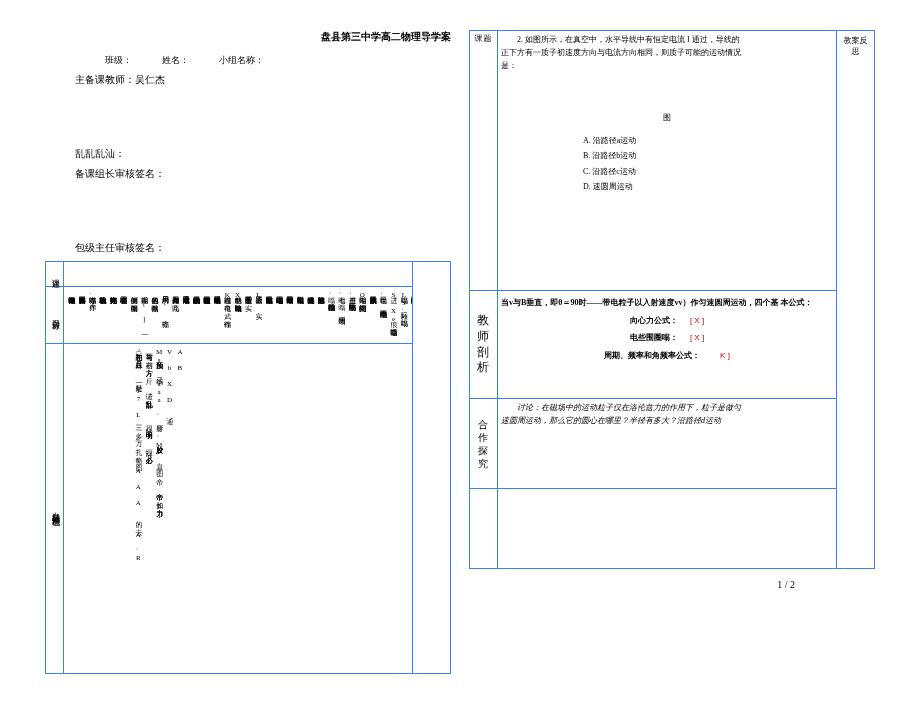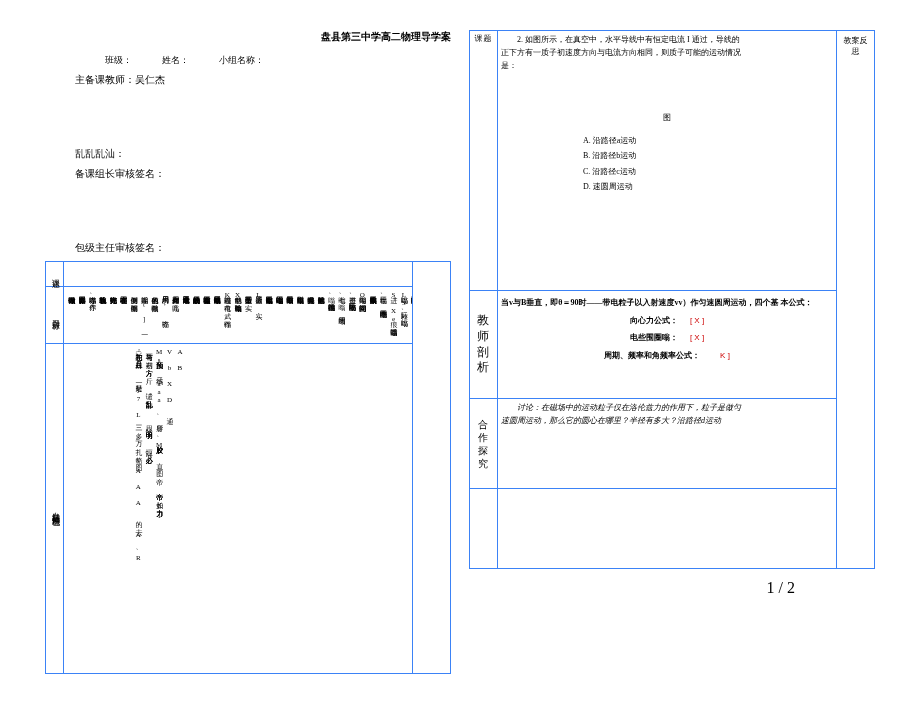--- a/index.html
+++ b/index.html
@@ -98,21 +98,21 @@
     .bold { font-weight: bold; text-align: center; }
     .hezuo-content {
       padding: 5px 8px;
       font-size: 9px;
       line-height: 1.6;
       text-indent: 2em;
       font-style: italic;
     }
     .page-num {
       text-align: right;
-      font-size: 16px;
+      font-size: 10px;
       margin-top: 10px;
       padding-right: 80px;
     }
     .fig {
       text-align: center;
       margin: 40px 0 8px 0;
     }
   </style>
 </head>
 <body>

